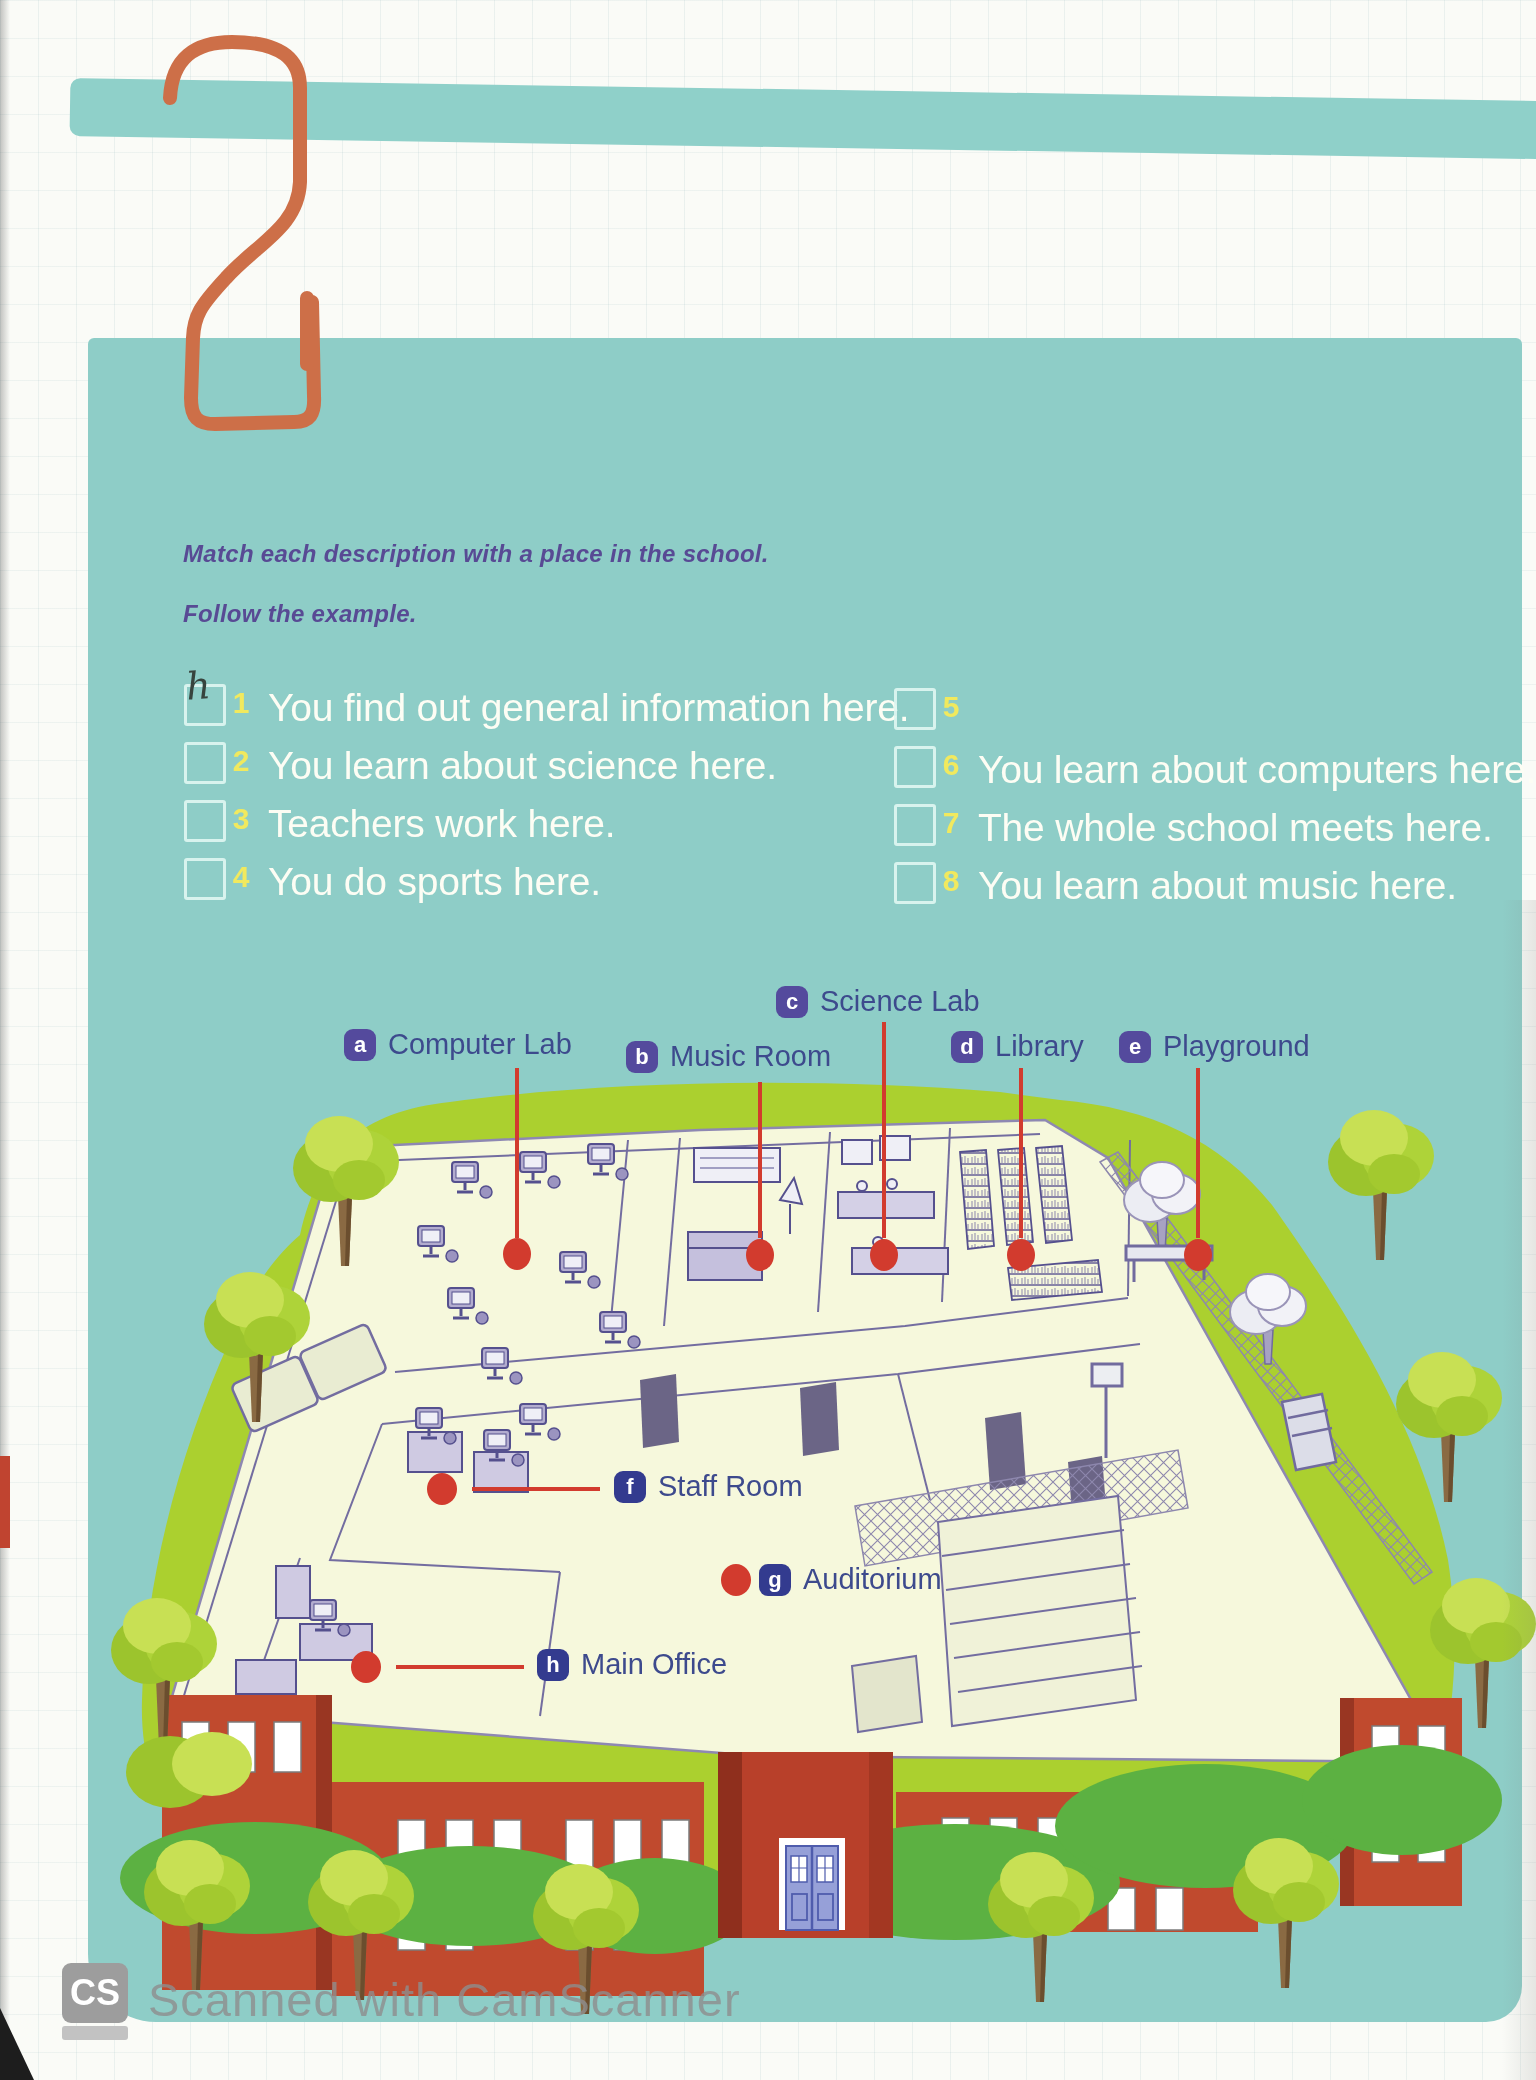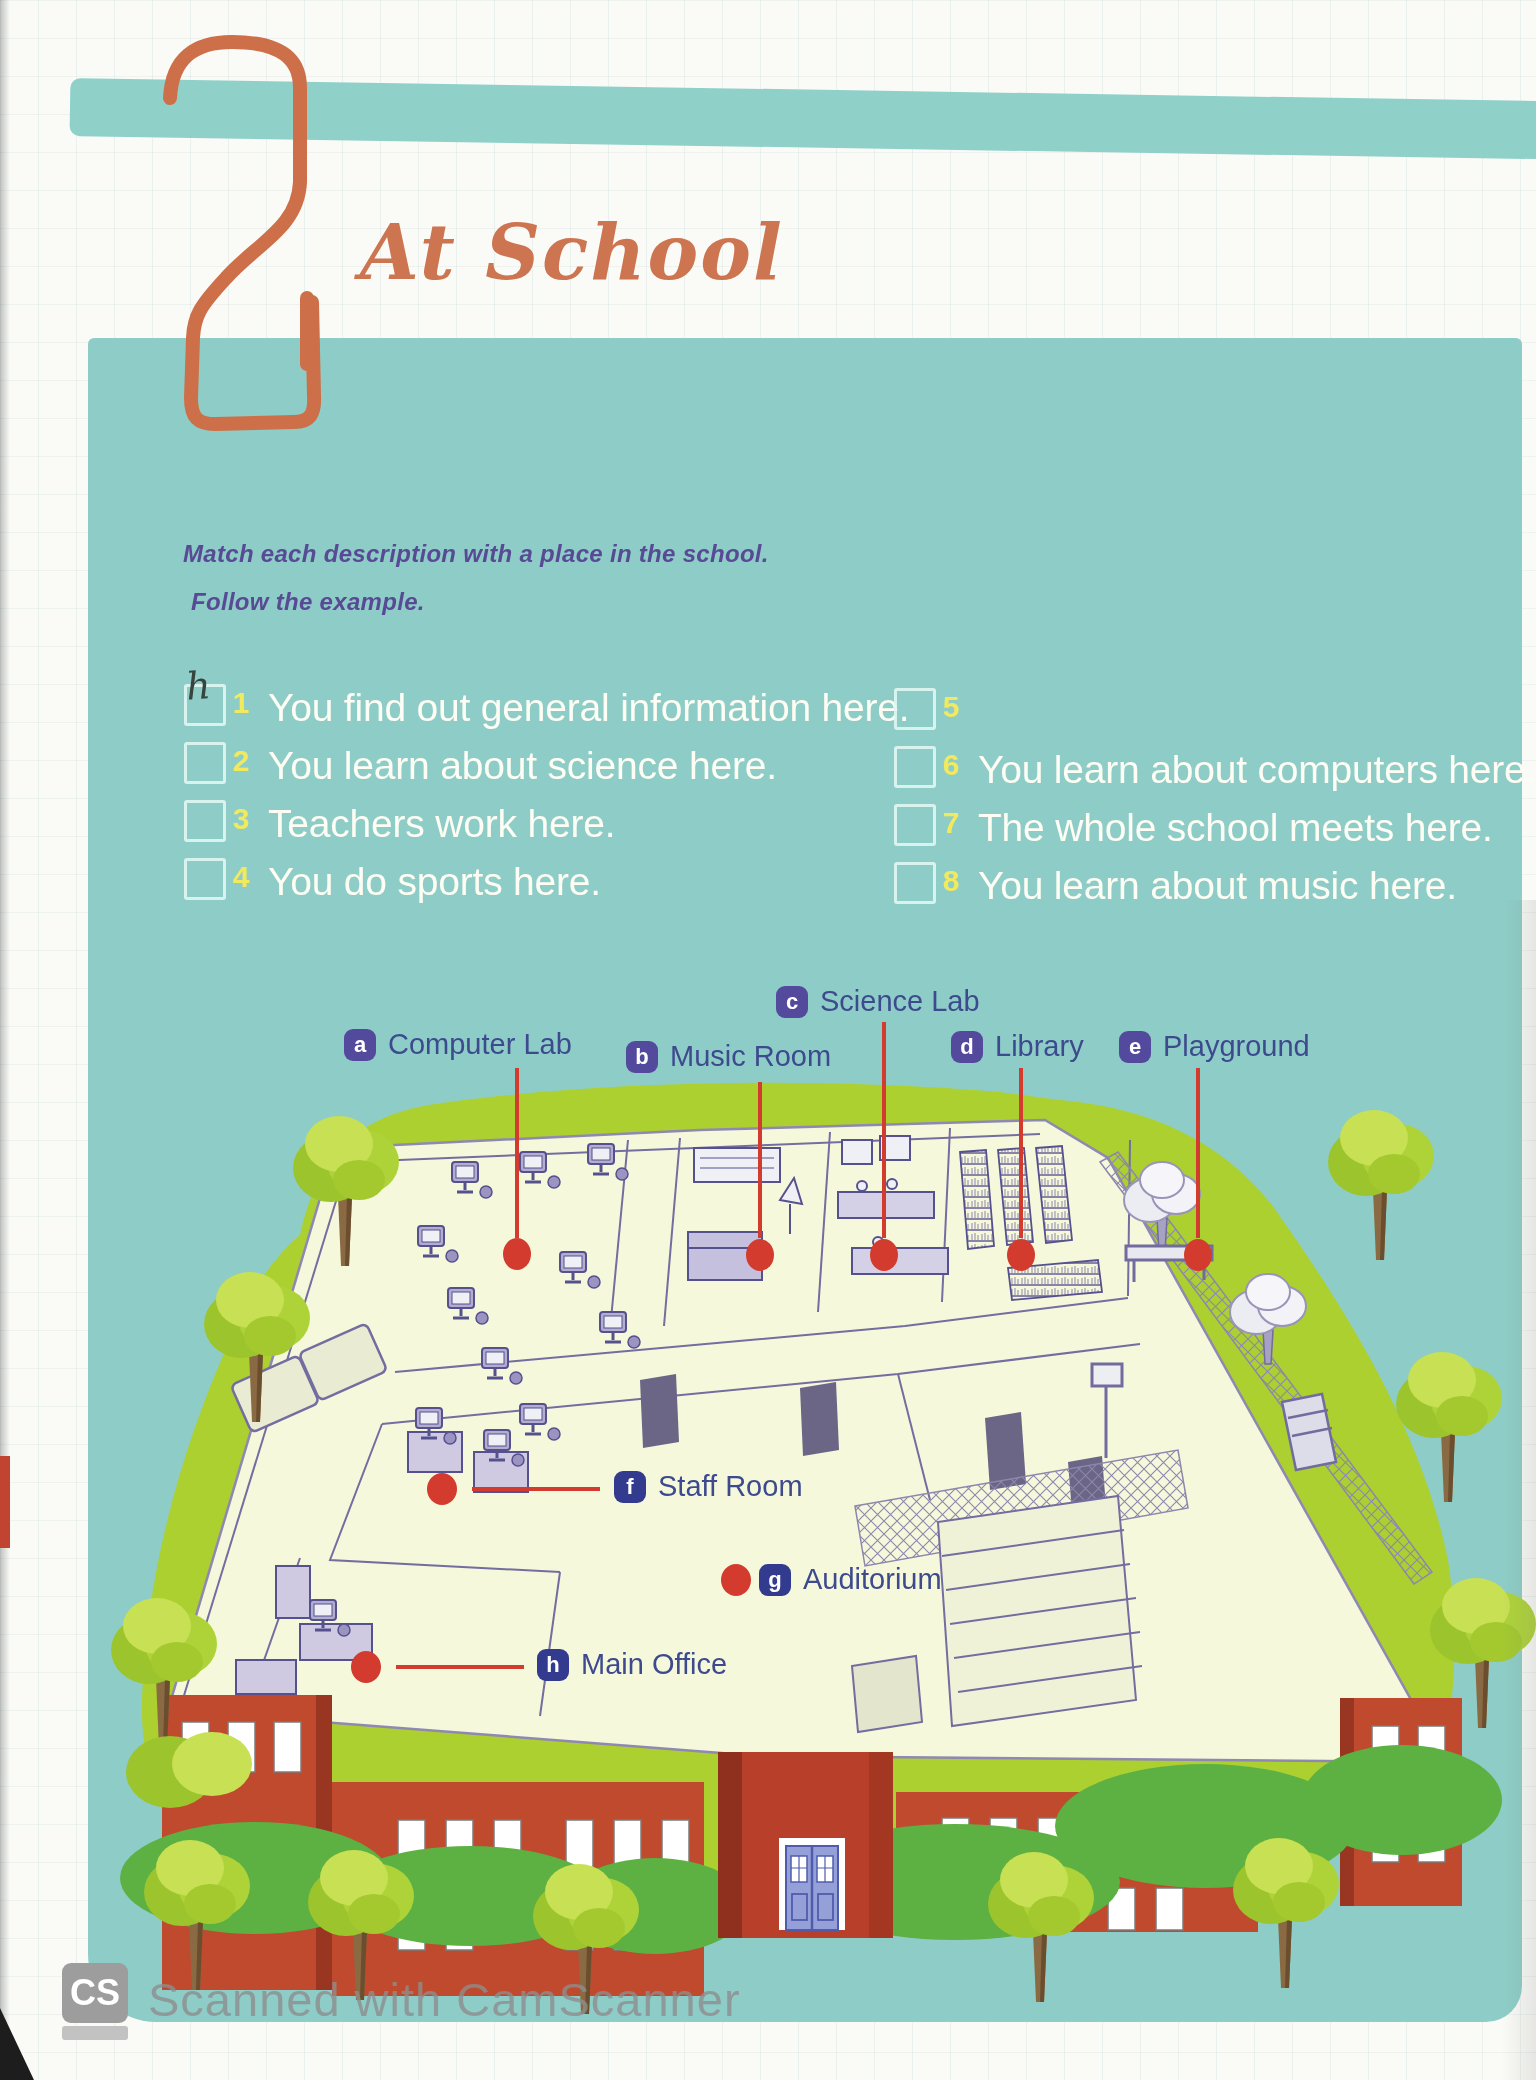--- a/index.html
+++ b/index.html
@@ -315,23 +315,22 @@
     </g>
   </svg>
 
   <svg width="280" height="460" viewBox="0 0 280 460" style="left:60px;top:20px;">
     <g fill="none" stroke="#cd6f48" stroke-width="14" stroke-linecap="round" stroke-linejoin="round">
       <path d="M110 78 C112 38 135 22 172 22 C222 22 240 40 240 68 L240 162 C238 208 196 224 166 258 C140 286 134 296 133 318 L131 378 C131 398 138 404 155 404 L234 402 C250 402 255 394 254 376 L252 282"></path>
       <path d="M247 278 L247 344"></path>
     </g>
   </svg>
 
-  <div class="abs title">At School</div>
   <div class="abs instr" style="top:540px;">Match each description with a place in the school.</div>
-  <div class="abs instr" style="top:588px;margin-left:8px;">Follow the example.</div>
+  <div class="abs instr" style="top:600px;">Follow the example.</div>
 
   <div class="abs item-box" style="left:184px;top:684px;"></div>
   <div class="abs item-num" style="left:224px;top:686px;">1</div>
   <div class="abs item-text" style="left:268px;top:686px;">You find out general information here.</div>
 
   <div class="abs item-box" style="left:184px;top:742px;"></div>
   <div class="abs item-num" style="left:224px;top:744px;">2</div>
   <div class="abs item-text" style="left:268px;top:744px;">You learn about science here.</div>
 
   <div class="abs item-box" style="left:184px;top:800px;"></div>

